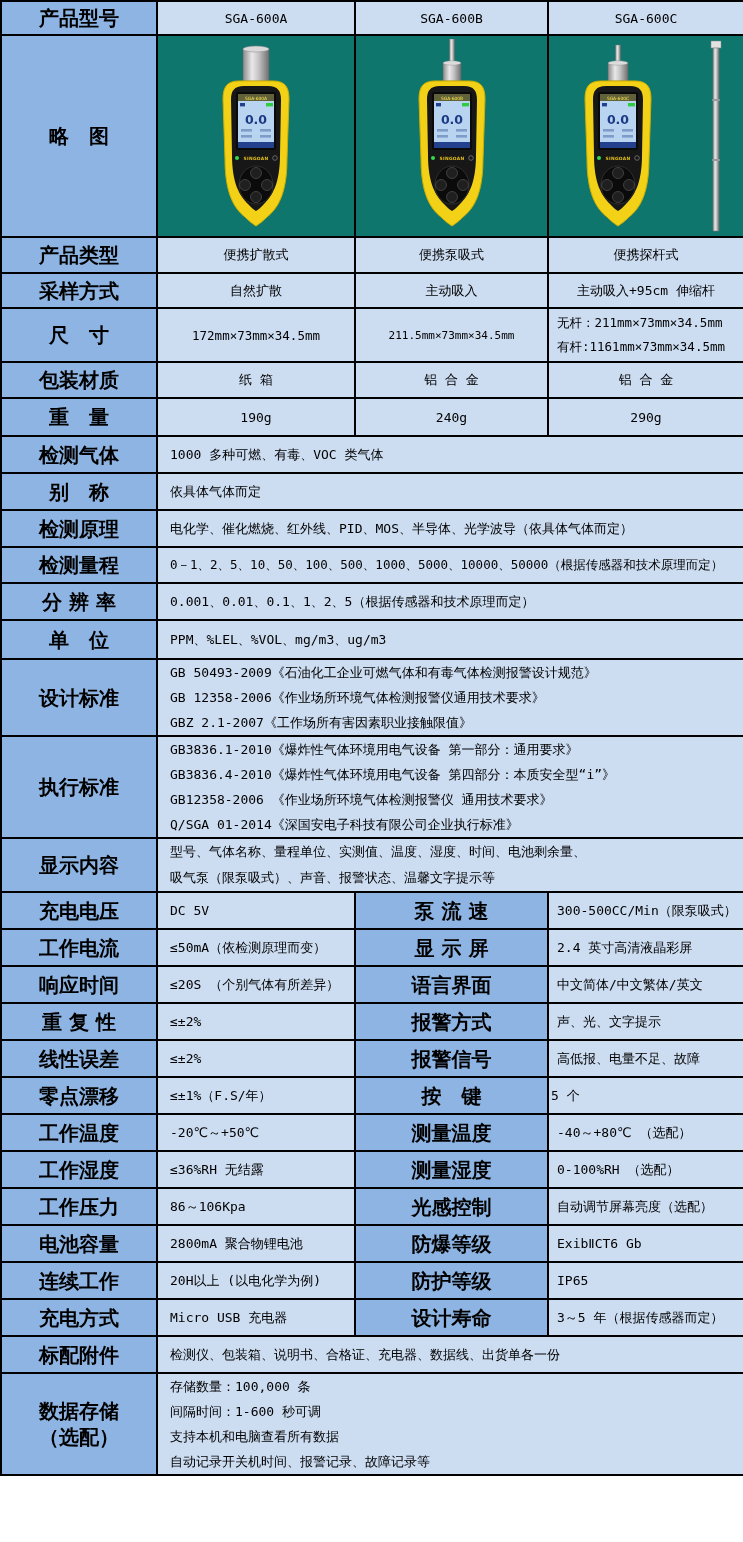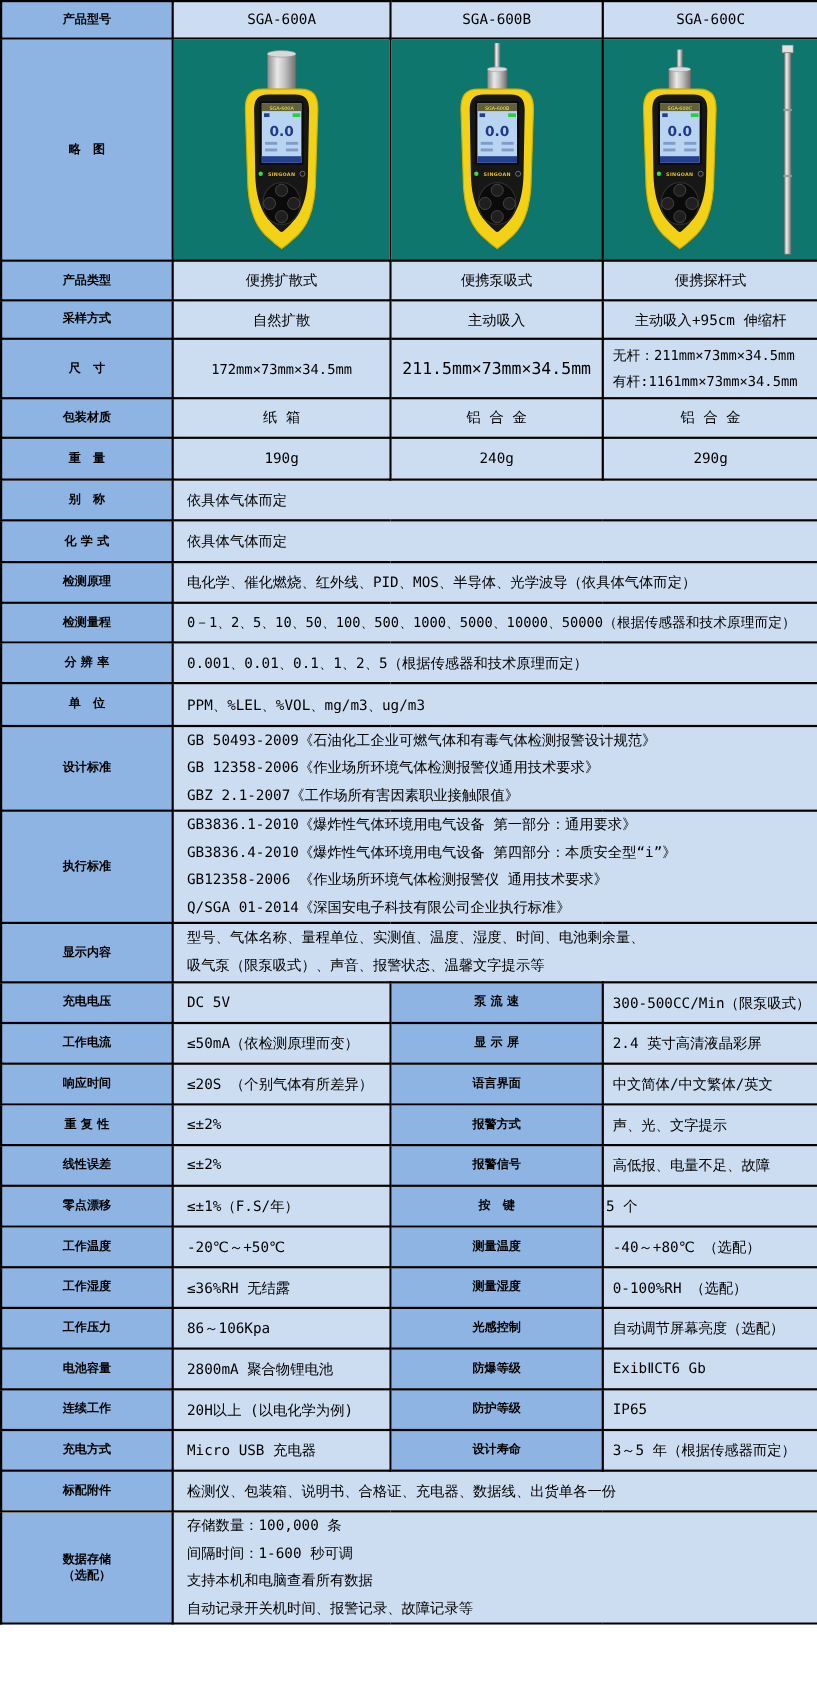--- a/index.html
+++ b/index.html
@@ -1,19 +1,19 @@
 <!DOCTYPE html>
 <html><head>
 <meta charset="utf-8">
 <style>
   html,body{margin:0;padding:0;background:#fff;}
   body{width:743px;font-family:"DejaVu Sans","Liberation Sans",sans-serif;color:#000;}
   table.spec{border-collapse:collapse;table-layout:fixed;width:743px;}
   table.spec td{border:2px solid #000;overflow:hidden;vertical-align:middle;padding:0;}
-  td.lbl{background:#8db4e2;font-weight:bold;font-size:11px;text-align:center;line-height:1.3;}
+  td.lbl{background:#8db4e2;font-weight:bold;font-size:20px;text-align:center;line-height:1.3;}
   td.val{background:#ccdcf1;font-size:13px;font-family:"DejaVu Sans Mono","DejaVu Sans",monospace;}
   td.val.c{text-align:center;}
   td.val.l{text-align:left;padding-left:12px;padding-right:6px;}
   td.sketch{background:#0f766e;text-align:center;vertical-align:middle;}
   .lines div{line-height:25px;}
   .lines2 div{line-height:26px;}
   .dimlines div{line-height:24px;text-align:left;padding-left:8px;font-size:12.5px;}
   .stor div{line-height:25px;}
   .devwrap{display:flex;align-items:flex-end;justify-content:center;height:198px;}
   svg text{font-family:"DejaVu Sans","Liberation Sans",sans-serif;}
@@ -175,21 +175,21 @@
   <tr style="height:35px">
     <td class="lbl">采样方式</td>
     <td class="val c">自然扩散</td>
     <td class="val c">主动吸入</td>
     <td class="val c">主动吸入+95cm 伸缩杆</td>
   </tr>
 
   <tr style="height:54px">
     <td class="lbl">尺　寸</td>
     <td class="val c" style="font-size:12.5px">172mm×73mm×34.5mm</td>
-    <td class="val c" style="font-size:15px">211.5mm×73mm×34.5mm</td>
+    <td class="val c" style="font-size:11px">211.5mm×73mm×34.5mm</td>
     <td class="val dimlines">
       <div>无杆：211mm×73mm×34.5mm</div>
       <div>有杆:1161mm×73mm×34.5mm</div>
     </td>
   </tr>
 
   <tr style="height:36px">
     <td class="lbl">包装材质</td>
     <td class="val c">纸 箱</td>
     <td class="val c">铝 合 金</td>
@@ -197,25 +197,25 @@
   </tr>
 
   <tr style="height:38px">
     <td class="lbl">重　量</td>
     <td class="val c">190g</td>
     <td class="val c">240g</td>
     <td class="val c">290g</td>
   </tr>
 
   <tr style="height:37px">
+    <td class="lbl">检测气体</td>
+    <td class="val l" colspan="3">1000 多种可燃、有毒、VOC 类气体</td>
+  </tr>
+  <tr style="height:37px">
     <td class="lbl">别　称</td>
-    <td class="val l" colspan="3">依具体气体而定</td>
-  </tr>
-  <tr style="height:38px">
-    <td class="lbl">化 学 式</td>
     <td class="val l" colspan="3">依具体气体而定</td>
   </tr>
   <tr style="height:37px">
     <td class="lbl">检测原理</td>
     <td class="val l" colspan="3">电化学、催化燃烧、红外线、PID、MOS、半导体、光学波导（依具体气体而定）</td>
   </tr>
   <tr style="height:36px">
     <td class="lbl">检测量程</td>
     <td class="val l" colspan="3" style="font-size:12.5px">0－1、2、5、10、50、100、500、1000、5000、10000、50000（根据传感器和技术原理而定）</td>
   </tr>

